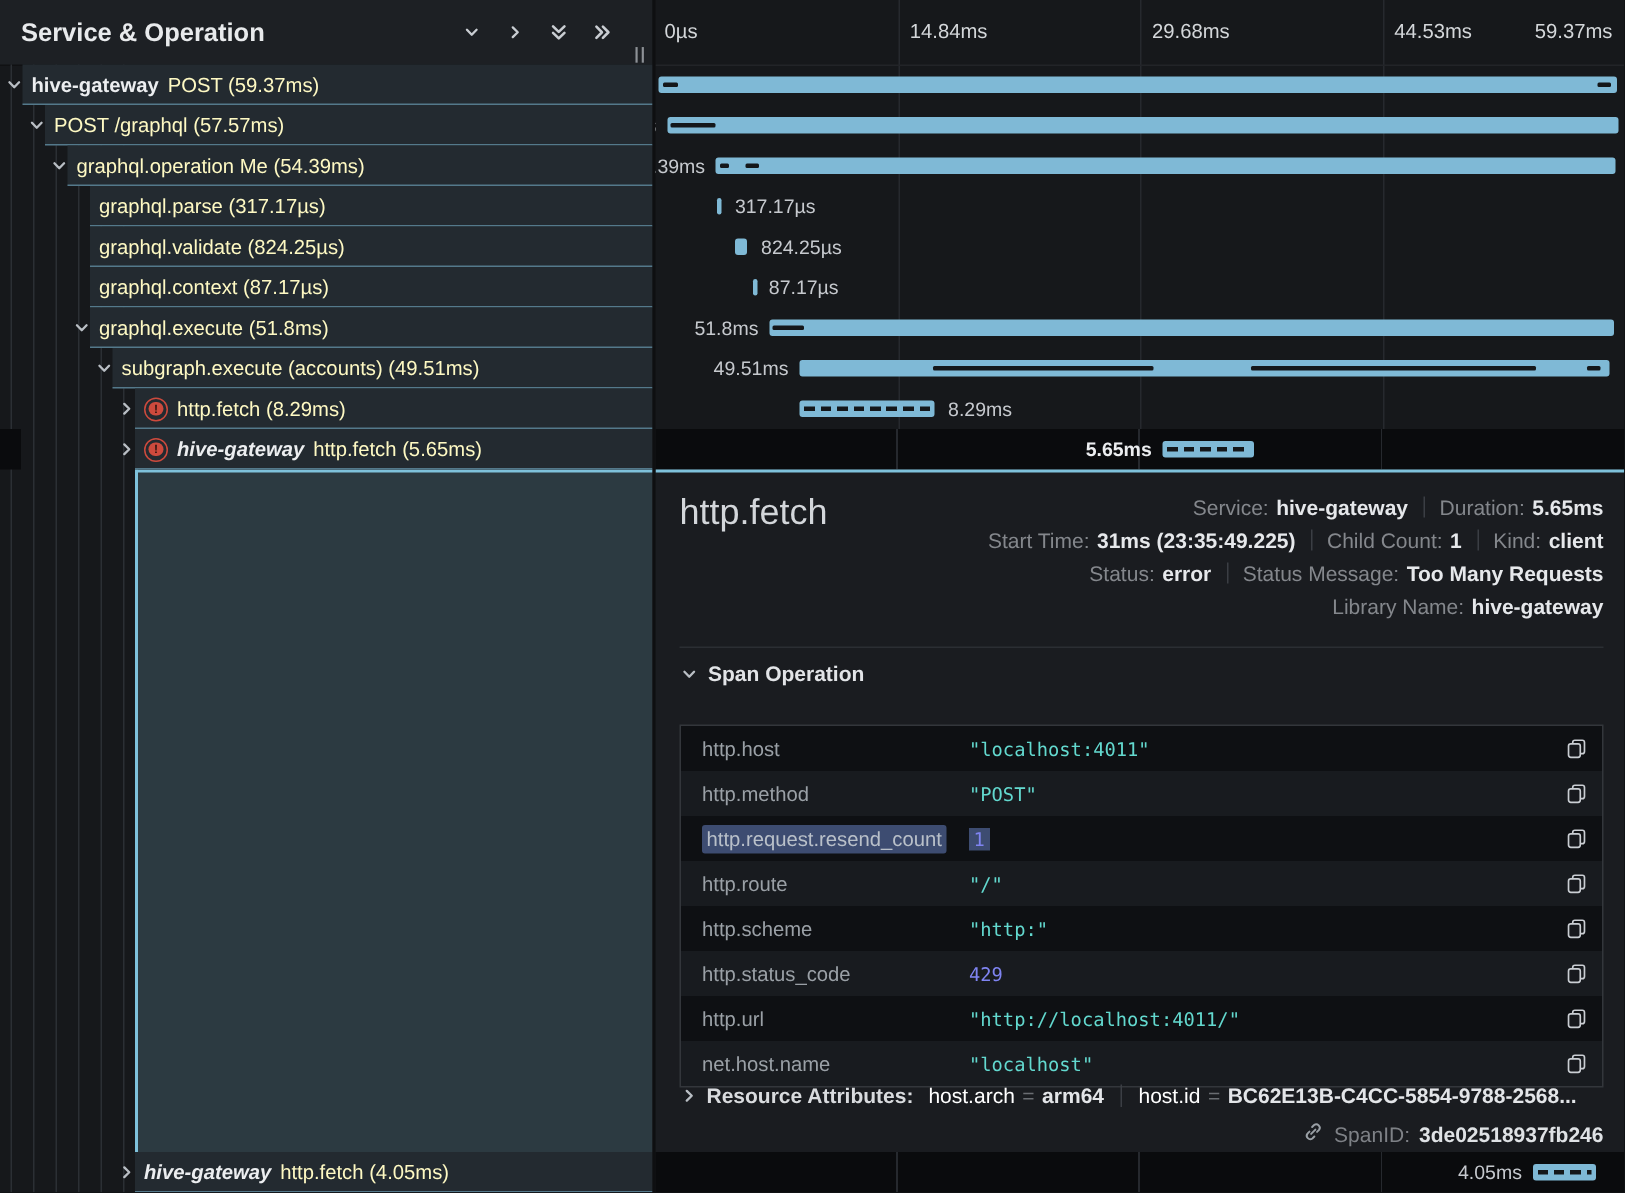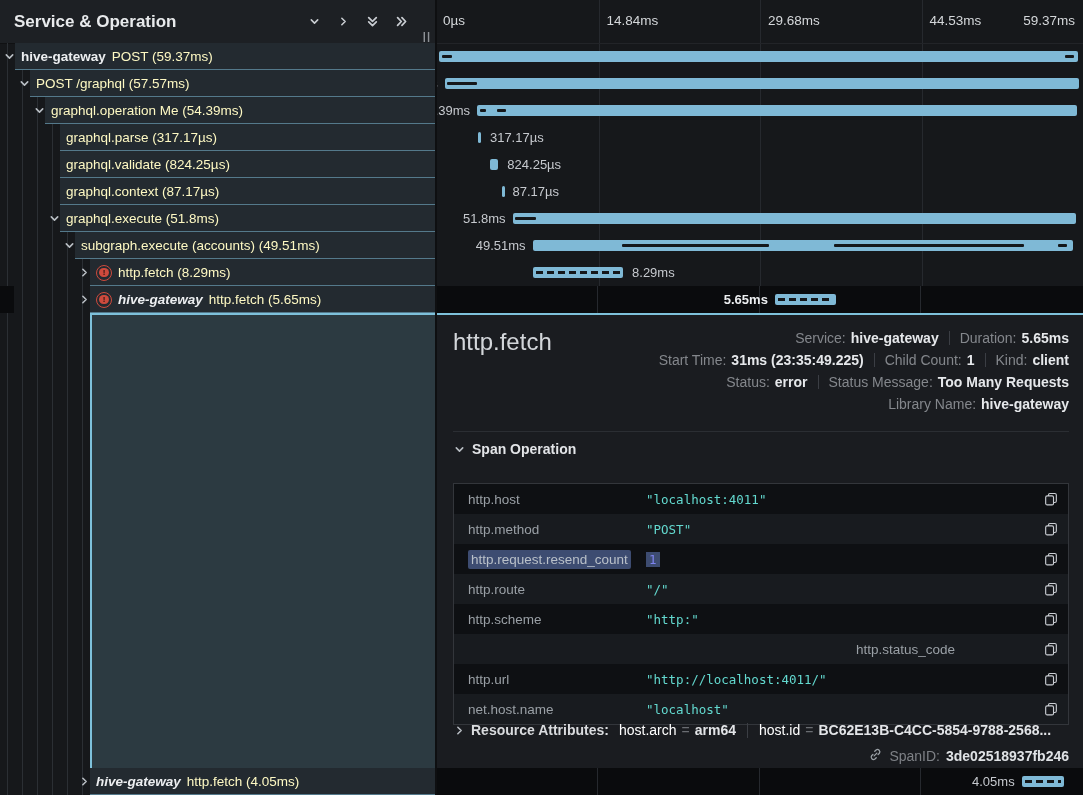--- a/index.html
+++ b/index.html
@@ -413,20 +413,21 @@
             <div class="attr-val string"><span>"http:"</span></div>
             <div class="copy-btn">
               <svg width="14" height="14" viewBox="0 0 15 15" fill="none">
                 <rect x="4.8" y="1.6" width="8.4" height="9.6" rx="1.6" stroke="#caced3" stroke-width="1.2"></rect>
                 <rect x="1.8" y="4.2" width="8.4" height="9.6" rx="1.6" fill="#17191d" stroke="#caced3" stroke-width="1.2"></rect>
               </svg>
             </div>
           </div>
           <div class="attr-row light">
             <div class="attr-key"><span>http.status_code</span></div>
+            <div class="attr-val number"><span>429</span></div>
             <div class="copy-btn">
               <svg width="14" height="14" viewBox="0 0 15 15" fill="none">
                 <rect x="4.8" y="1.6" width="8.4" height="9.6" rx="1.6" stroke="#caced3" stroke-width="1.2"></rect>
                 <rect x="1.8" y="4.2" width="8.4" height="9.6" rx="1.6" fill="#17191d" stroke="#caced3" stroke-width="1.2"></rect>
               </svg>
             </div>
           </div>
           <div class="attr-row dark">
             <div class="attr-key"><span>http.url</span></div>
             <div class="attr-val string"><span>"http://localhost:4011/"</span></div>

